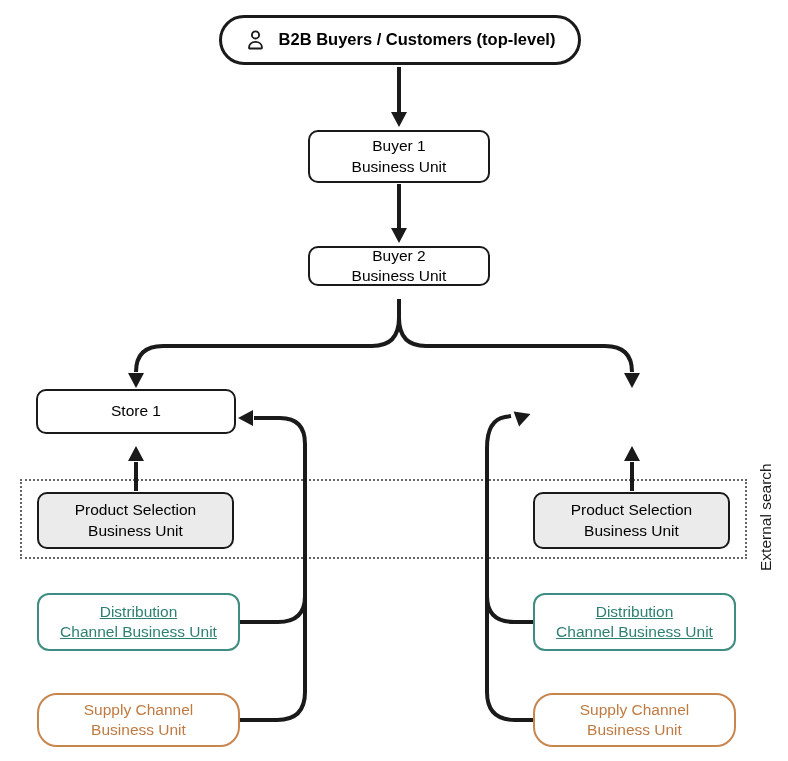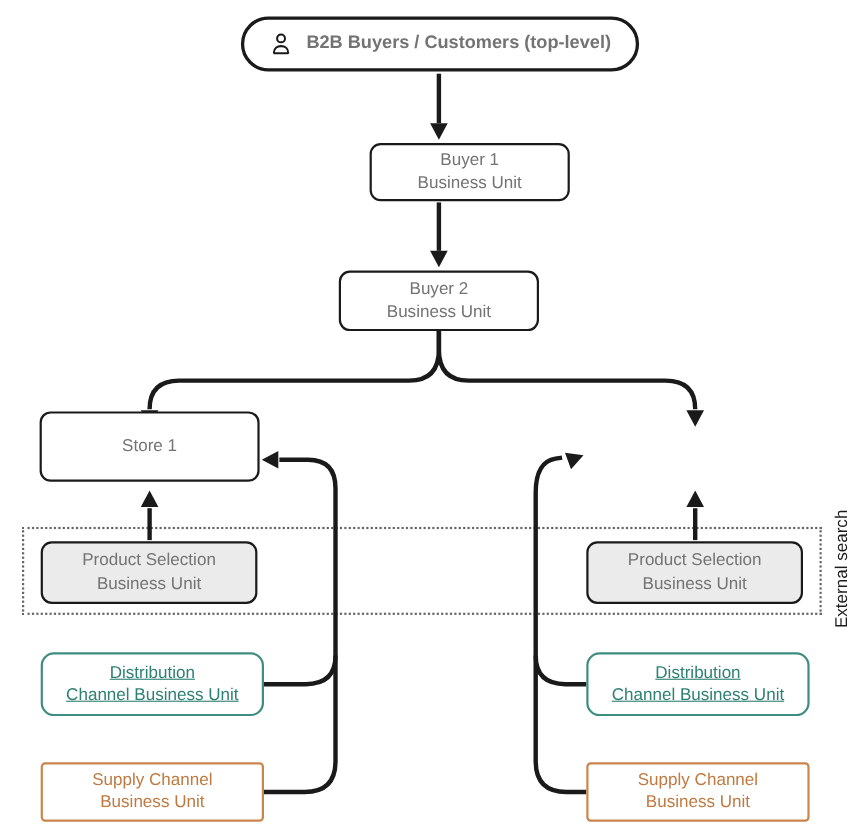--- a/index.html
+++ b/index.html
@@ -3,36 +3,36 @@
 <meta charset="utf-8">
 <style>
   html,body{margin:0;padding:0;background:#fff;}
   #canvas{
     position:relative;width:788px;height:761px;background:#fff;overflow:hidden;
     font-family:"Liberation Sans","DejaVu Sans",sans-serif;
   }
   .node{
     position:absolute;display:flex;align-items:center;justify-content:center;
     background:#fff;border:2.5px solid var(--box-border,#1a1a1a);border-radius:10px;
-    color:#737373;font-size:15.5px;font-weight:500;text-align:center;
+    color:#000000;font-size:15.5px;font-weight:500;text-align:center;
     white-space:pre-line;line-height:1.32;z-index:3;box-sizing:border-box;
   }
   .node.pill{
     border-radius:28px;border-width:3px;font-weight:700;font-size:16.5px;
     gap:13px;white-space:nowrap;
   }
   .node.gray{background:var(--gray-fill,#ebebeb);}
   .node.teal{
     border:2px solid var(--teal-border,#3f8c80);color:var(--teal-text,#2e8073);
     border-radius:12px;
     text-decoration:underline;
   }
   .node.orange{
     border:2px solid var(--orange-border,#c9854e);color:var(--orange-text,#bf7a42);
-    border-radius:4px;
+    border-radius:20px;
   }
   #dotted-region{
     position:absolute;left:20px;top:479px;width:727px;height:80px;
     border:2px dotted var(--dotted-border,#666666);z-index:1;box-sizing:border-box;
   }
   #external-search-label{
     position:absolute;left:748px;top:442px;width:36px;height:150px;
     writing-mode:vertical-rl;transform:rotate(180deg);
     display:flex;align-items:center;justify-content:center;
     font-size:15.5px;color:#1c1c1c;z-index:3;
@@ -84,27 +84,27 @@
   </svg>
 
   <div class="node pill" style="left:219px;top:15px;width:362px;height:50px;">
     <svg class="person-icon-svg" viewBox="0 0 24 24" width="21" height="24">
       <circle cx="12" cy="6.2" r="4.1"></circle>
       <path d="M4.6,20.8 c0,-4.4 3.3,-6.6 7.4,-6.6 s7.4,2.2 7.4,6.6 c0,0.5 -0.4,0.9 -0.9,0.9 h-13 c-0.5,0 -0.9,-0.4 -0.9,-0.9 z"></path>
     </svg>
     <span>B2B Buyers / Customers (top-level)</span>
   </div>
 
-  <div class="node" style="left:308px;top:130px;width:182px;height:53px;margin-left:28px;">Buyer 1
+  <div class="node" style="left:308px;top:130px;width:182px;height:53px;">Buyer 1
 Business Unit</div>
 
-  <div class="node" style="left:308px;top:246px;width:182px;height:55px;">Buyer 2
+  <div class="node" style="left:308px;top:246px;width:182px;height:40px;">Buyer 2
 Business Unit</div>
 
-  <div class="node" style="left:36px;top:374px;width:200px;height:64px;">Store 1</div>
+  <div class="node" style="left:36px;top:389px;width:200px;height:45px;">Store 1</div>
 
 
   <div class="node gray" style="left:37px;top:492px;width:197px;height:57px;">Product Selection
 Business Unit</div>
 
   <div class="node gray" style="left:533px;top:492px;width:197px;height:57px;">Product Selection
 Business Unit</div>
 
   <div class="node teal" style="left:37px;top:593px;width:203px;height:58px;">Distribution
 Channel Business Unit</div>

